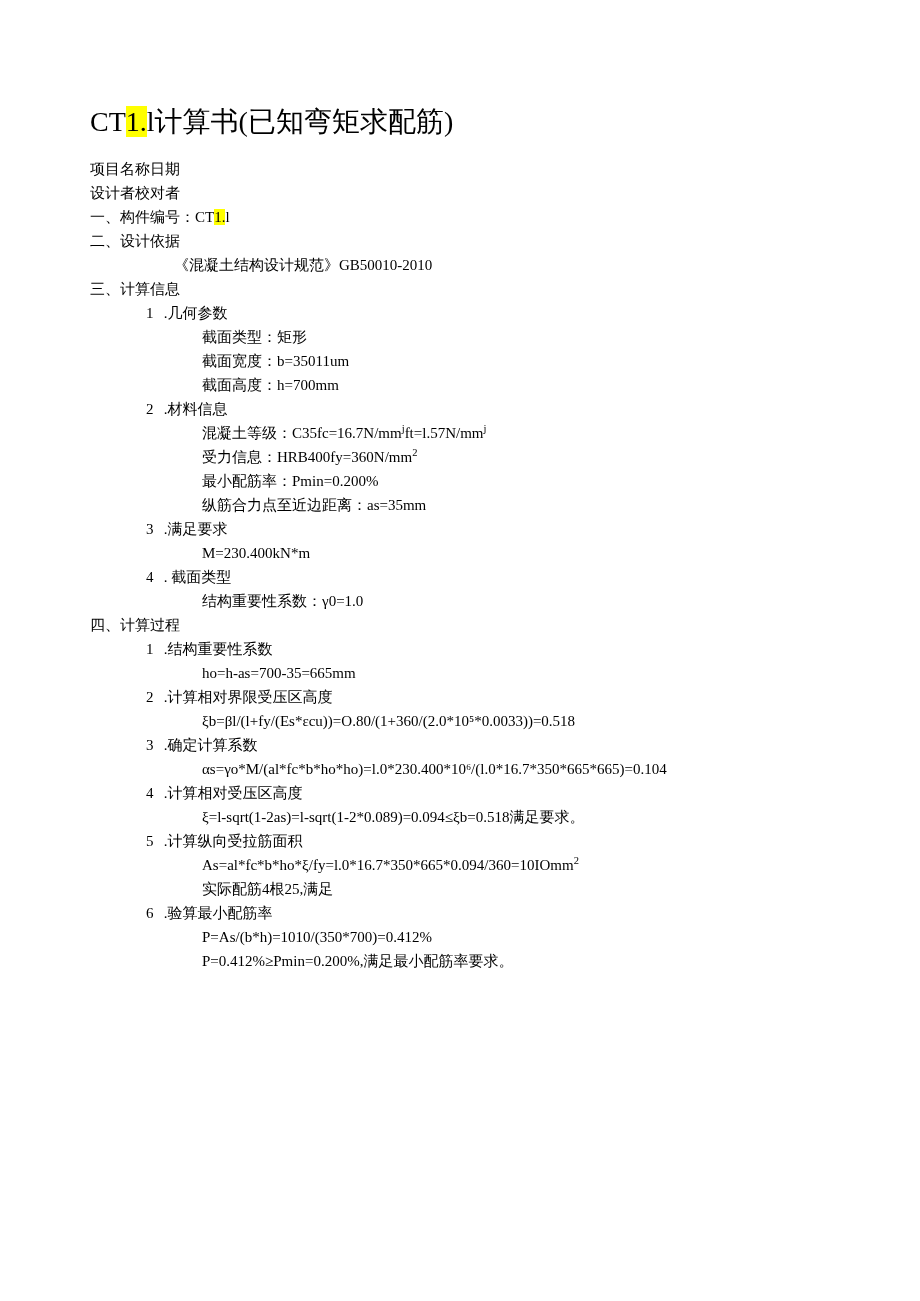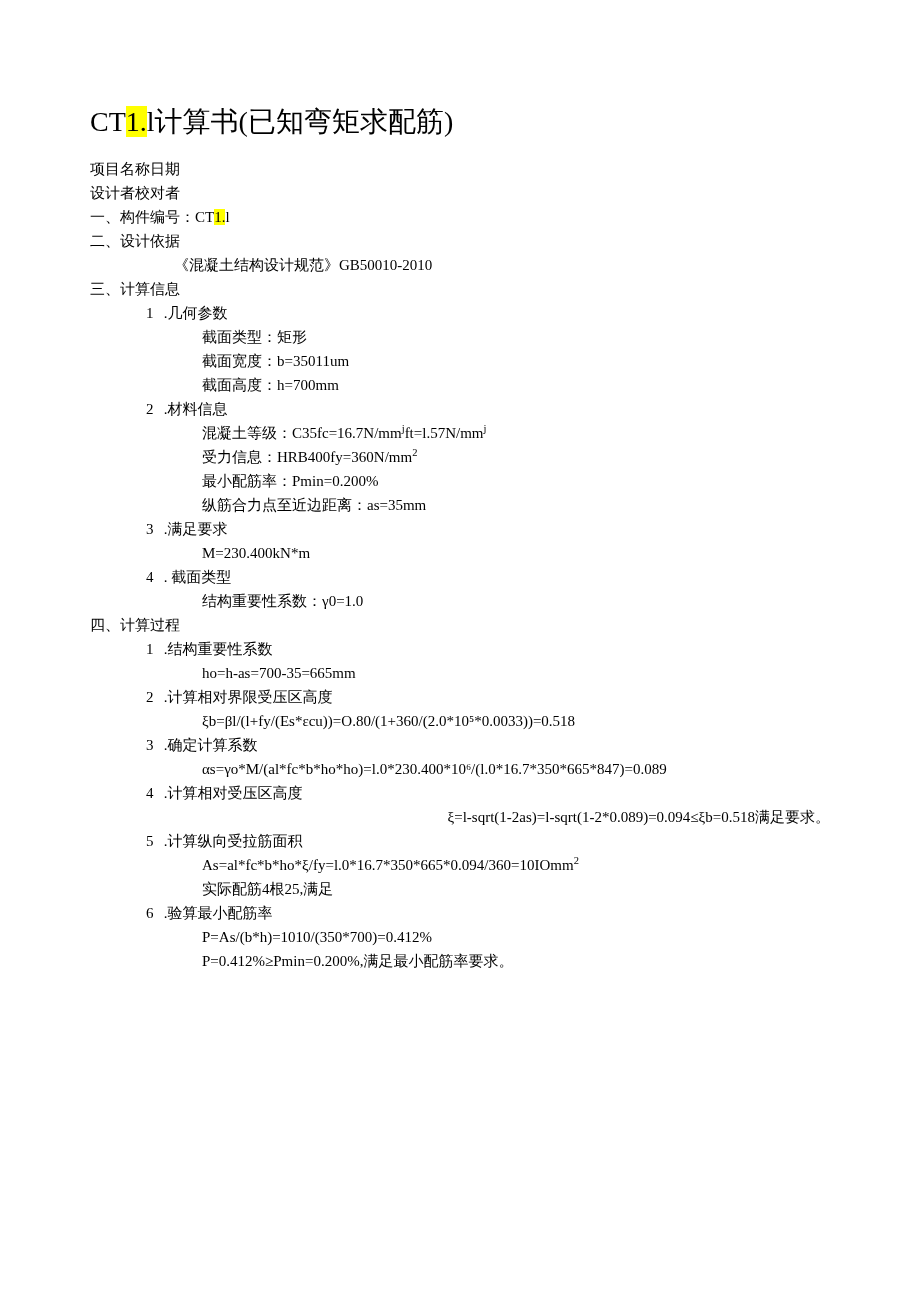--- a/index.html
+++ b/index.html
@@ -29,21 +29,21 @@
     margin: 0;
     padding: 0;
   }
   .lvl1 { padding-left: 0; }
   .lvl2 { padding-left: 56px; }
   .lvl3 { padding-left: 84px; }
   .lvl4 { padding-left: 112px; }
   .num { display: inline-block; min-width: 14px; }
   .wide-line {
     display: flex;
-    justify-content: flex-end;
+    justify-content: flex-start;
   }
   sup { font-size: 0.7em; }
 </style>
 </head>
 <body>
 
 <div class="title">
   <span>CT</span><span class="hl">1.</span><span>l计算书(已知弯矩求配筋)</span>
 </div>
 
@@ -78,21 +78,21 @@
 
 <div class="row lvl1 bold">四、计算过程</div>
 
 <div class="row lvl2"><span class="num">1</span>&nbsp;<span>.结构重要性系数</span></div>
 <div class="row lvl4">ho=h-as=700-35=665mm</div>
 
 <div class="row lvl2"><span class="num">2</span>&nbsp;<span>.计算相对界限受压区高度</span></div>
 <div class="row lvl4">ξb=βl/(l+fy/(Es*εcu))=O.80/(1+360/(2.0*10⁵*0.0033))=0.518</div>
 
 <div class="row lvl2"><span class="num">3</span>&nbsp;<span>.确定计算系数</span></div>
-<div class="row lvl4">αs=γo*M/(al*fc*b*ho*ho)=l.0*230.400*10⁶/(l.0*16.7*350*665*847)=0.089</div>
+<div class="row lvl4">αs=γo*M/(al*fc*b*ho*ho)=l.0*230.400*10⁶/(l.0*16.7*350*665*665)=0.104</div>
 
 <div class="row lvl2"><span class="num">4</span>&nbsp;<span>.计算相对受压区高度</span></div>
 <div class="row lvl4 wide-line">
   <span>ξ=l-sqrt(1-2as)=l-sqrt(1-2*0.089)=0.094≤ξb=0.518</span>
   <span>满足要求。</span>
 </div>
 
 <div class="row lvl2"><span class="num">5</span>&nbsp;<span>.计算纵向受拉筋面积</span></div>
 <div class="row lvl4"><span>As=al*fc*b*ho*ξ/fy=l.0*16.7*350*665*0.094/360=10IOmm</span><sup>2</sup></div>
 <div class="row lvl4">实际配筋4根25,满足</div>

